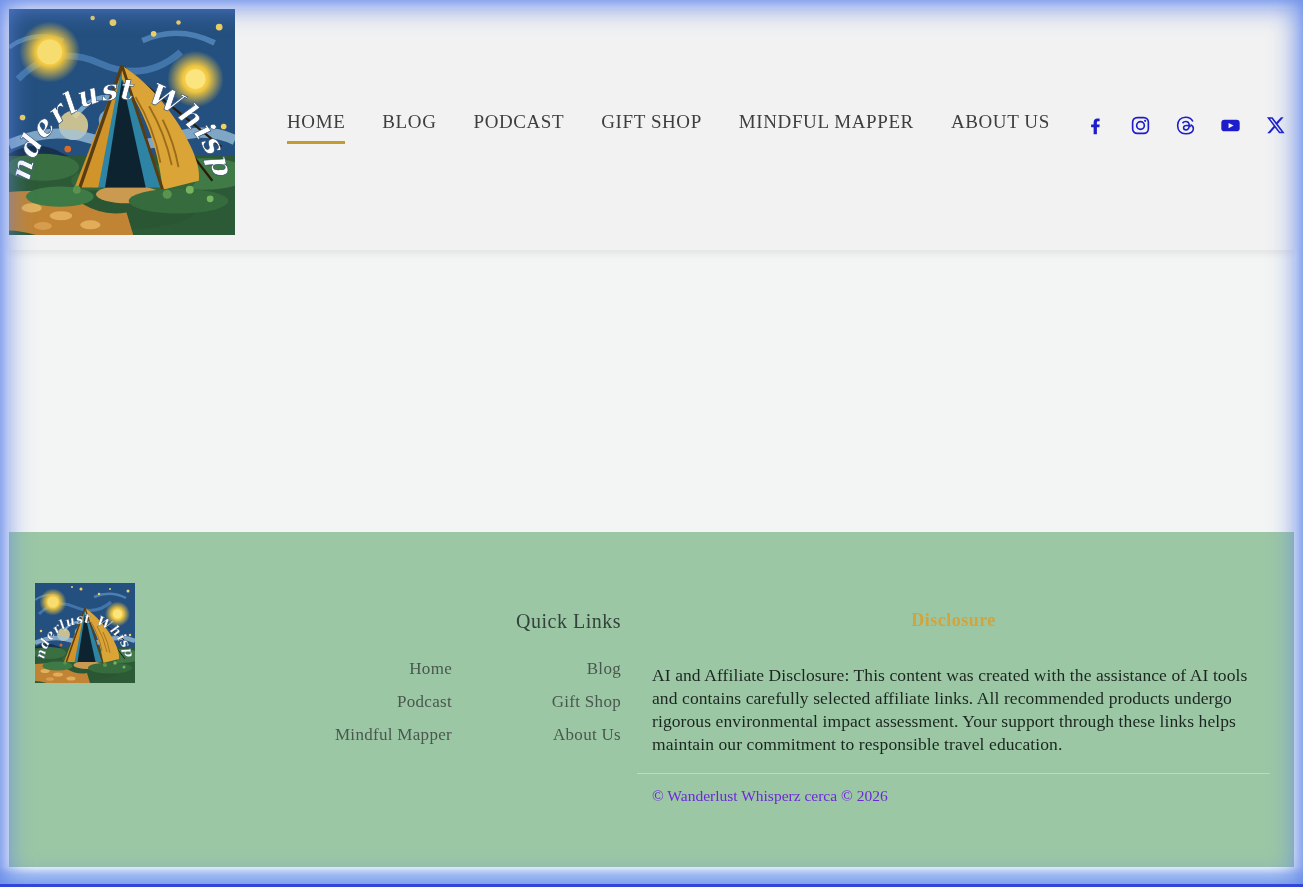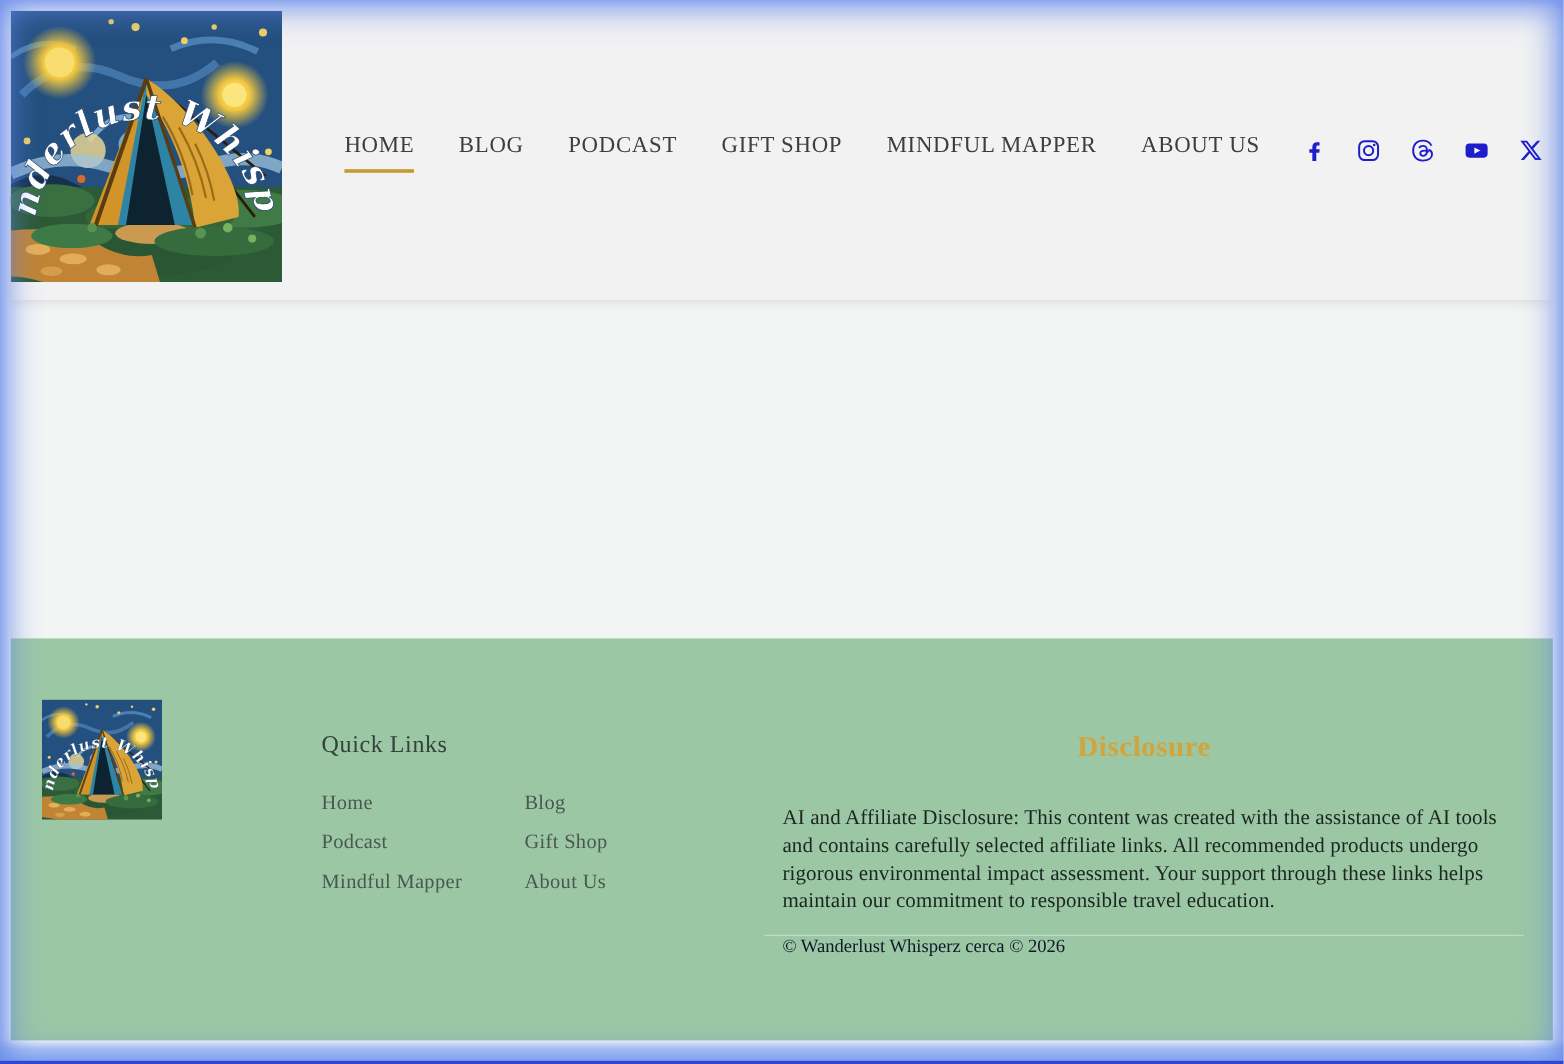--- a/index.html
+++ b/index.html
@@ -36,46 +36,46 @@
     position:absolute; right:8px; top:106px;
     display:flex; gap:24px; align-items:center;
   }
   .social-icon { width:21px; height:21px; display:block; cursor:pointer; color:#1d1dcb; }
   .social-icon svg { width:100%; height:100%; display:block; }
   
   .main-area { flex:0 0 282px; background:#f3f4f4; }
   
   .site-footer { position:relative; flex:1 1 auto; background:#9cc7a5; }
   .logo-sm { position:absolute; left:26px; top:51px; width:100px; height:100px; display:block; cursor:pointer; }
-  .quick-links { position:absolute; left:259px; top:78px; }
+  .quick-links { position:absolute; left:274px; top:78px;text-align:right; }
   .quick-links-title { font-size:20px; font-weight:normal; color:#33423a; letter-spacing:0.5px; }
   .links-grid {
     margin-top:26px;
     display:grid; grid-template-columns:169px 169px; grid-auto-flow:column;
     grid-template-rows:repeat(3, 33px);
   }
   .footer-link {
     font-size:17px; color:#49584e; text-decoration:none; cursor:pointer;
     display:block; letter-spacing:0.3px;
   }
   .disclosure-col { position:absolute; left:628px; top:78px; width:633px; }
   .disclosure-title {
-    text-align:center; font-size:24px; font-weight:bold;
+    text-align:center; font-size:18px; font-weight:bold;
     color:#d2a43c; letter-spacing:0.5px;
   }
   .disclosure-text {
     margin-top:33px; padding-left:15px;
     font-size:17.5px; line-height:23px; color:#1c2620; letter-spacing:0.1px;
   }
   .footer-divider {
     margin-top:17px; border:none; border-top:1px solid rgba(255,255,255,0.35); height:0;
   }
   .copyright {
-    padding-left:15px;
-    font-size:15.5px; color:#0f172a;
+    margin-top:13px; padding-left:15px;
+    font-size:15.5px; color:#6d28d9;
   }
   
   .edge-glow {
     position:absolute; inset:0; pointer-events:none; z-index:50;
     box-shadow:
       inset 0 0 26px 7px rgba(96,133,230,0.85),
       inset 0 0 9px 2px rgba(125,158,238,0.55);
   }
   .bottom-band {
     position:absolute; left:0; right:0; bottom:3px; height:17px; z-index:49;

